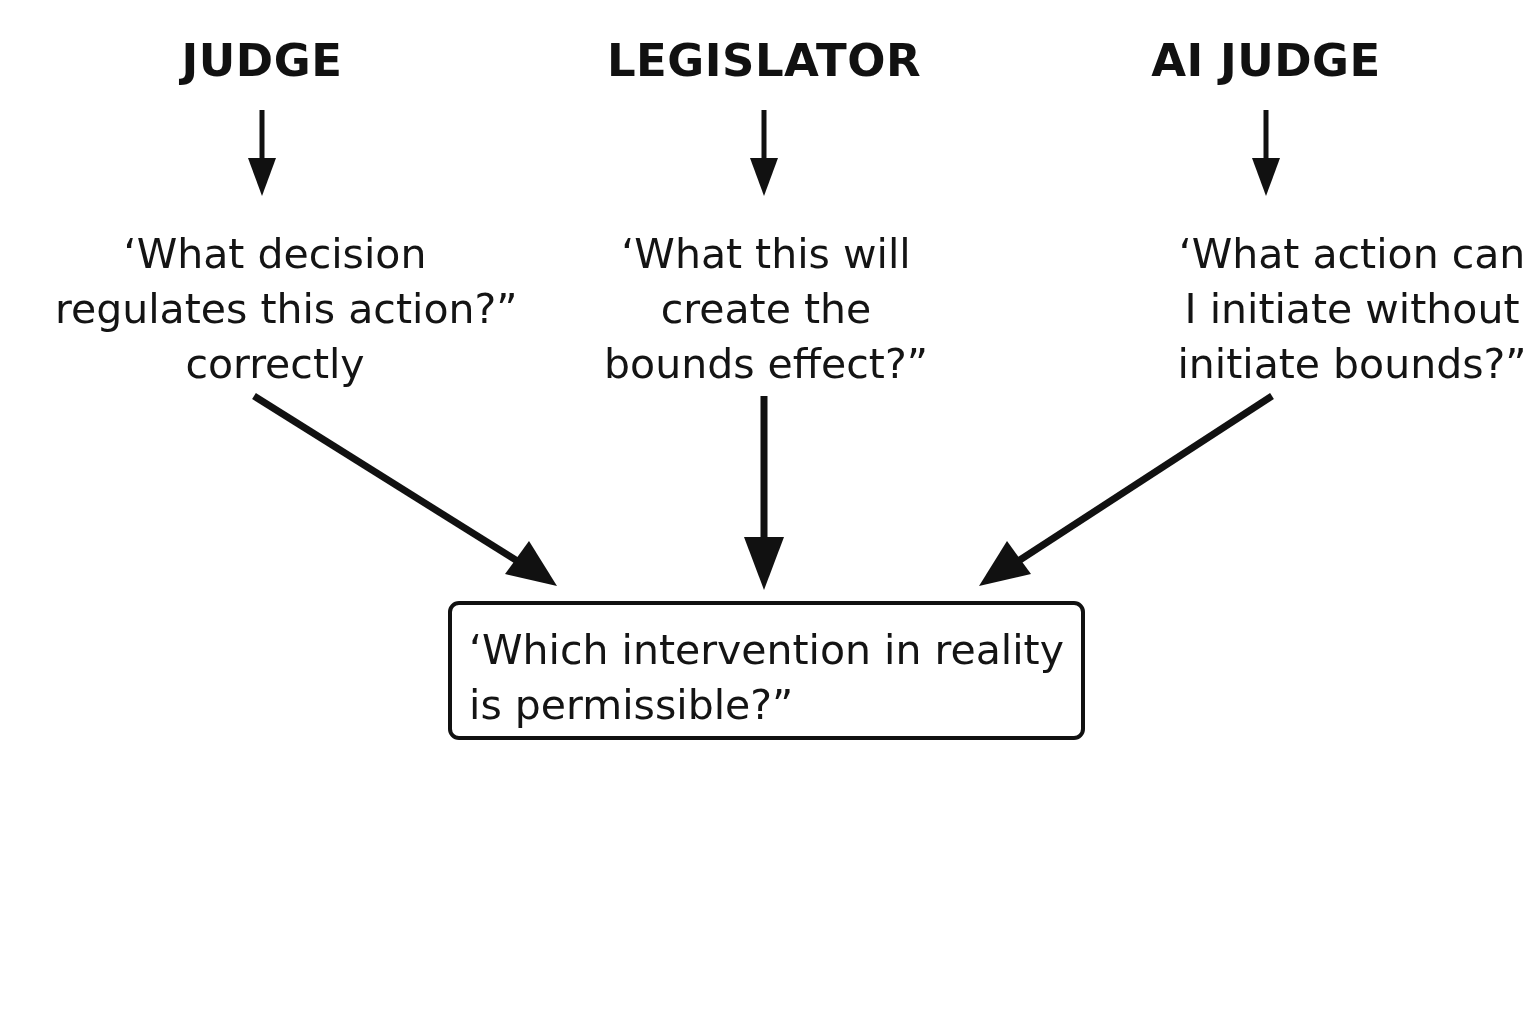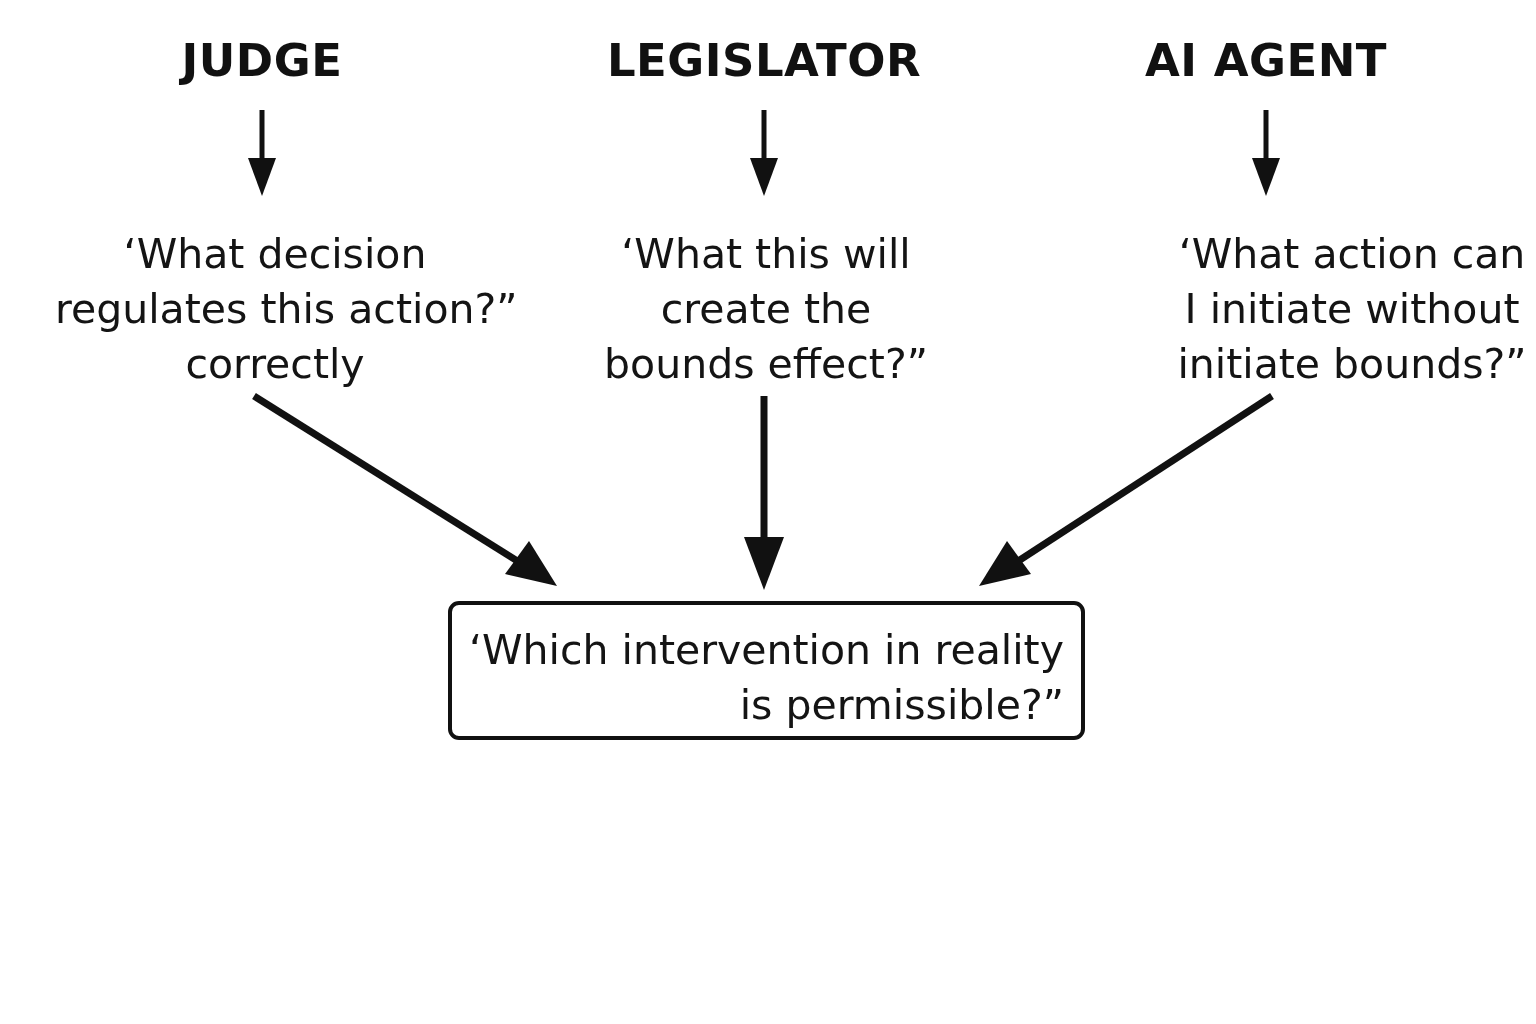--- a/index.html
+++ b/index.html
@@ -70,21 +70,21 @@
     height: 139px;
     box-sizing: border-box;
     border: 4px solid #111111;
     border-radius: 11px;
     background: #ffffff;
     display: flex;
     align-items: center;
     justify-content: center;
   }
   #conclusion-text {
-    text-align: right;
+    text-align: left;
     font-family: "DejaVu Sans", sans-serif;
     font-size: 41px;
     line-height: 55px;
     color: #141414;
     margin-top: 14px;
   }
   #conclusion-text .qline { display: block; white-space: nowrap; }
 
   
   #footer-rule {
@@ -155,21 +155,21 @@
   </div>
 
   <div class="col-heading" style="left:764px;">LEGISLATOR</div>
 
   <div class="col-question" style="left:766px;">
     <span class="qline">‘What this will</span>
     <span class="qline">create the</span>
     <span class="qline">bounds effect?”</span>
   </div>
 
-  <div class="col-heading" style="left:1266px;">AI AGENT</div>
+  <div class="col-heading" style="left:1266px;">AI JUDGE</div>
 
   <div class="col-question" style="left:1352px;">
     <span class="qline">‘What action can</span>
     <span class="qline">I initiate without</span>
     <span class="qline">initiate bounds?”</span>
   </div>
 
   <div id="conclusion-box">
     <div id="conclusion-text">
       <span class="qline">‘Which intervention in reality</span>

